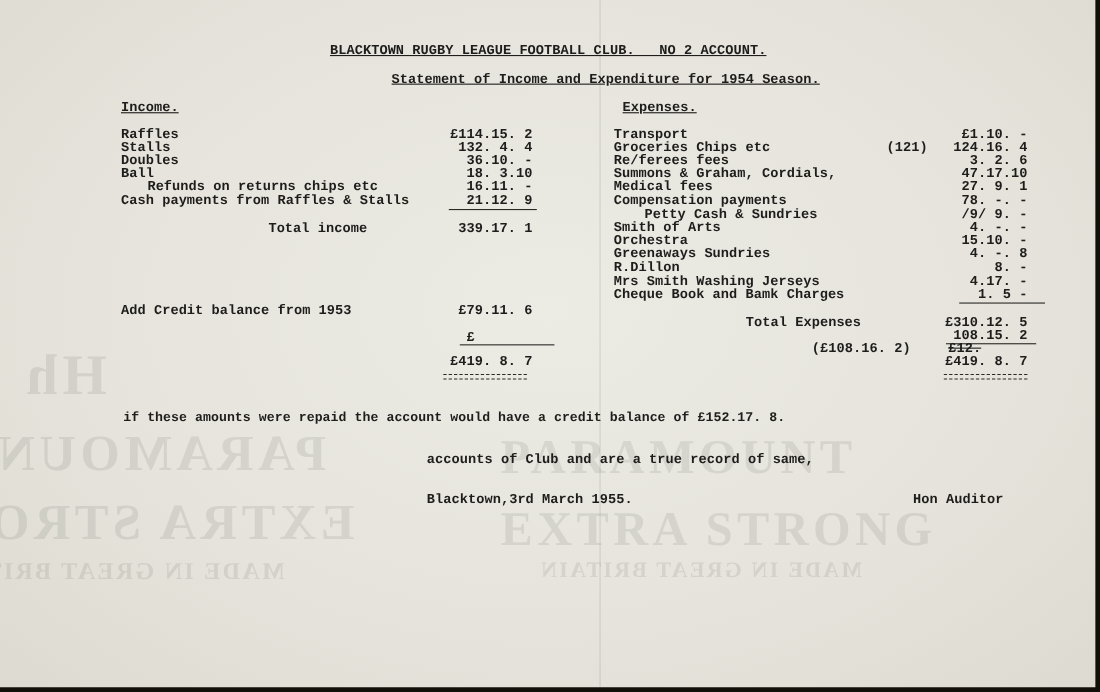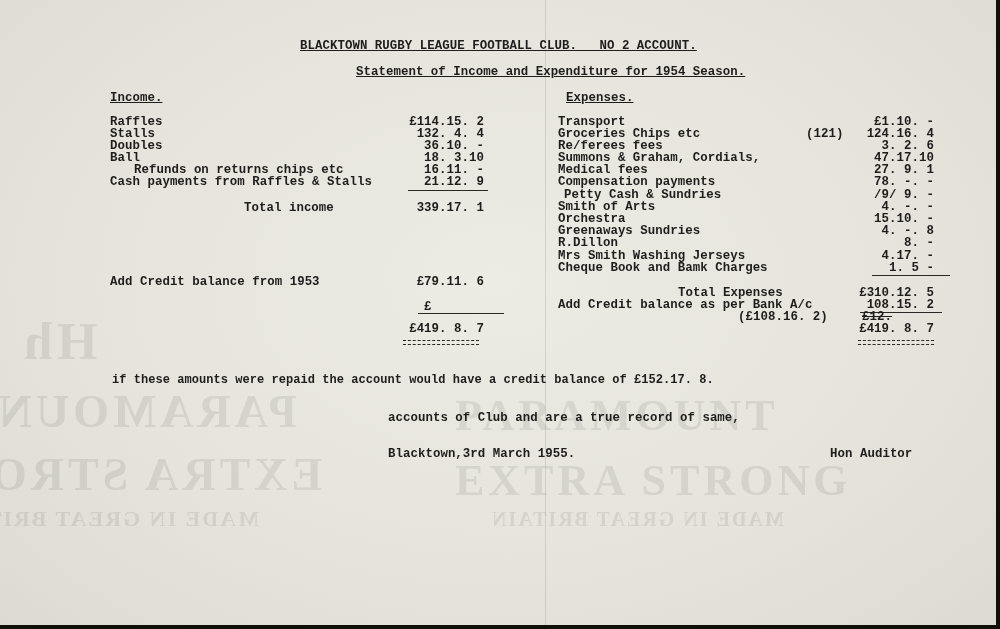--- a/index.html
+++ b/index.html
@@ -84,40 +84,39 @@
     <div class="t" style="left:806px;top:128px;">(121)</div>
     <div class="t num" style="left:826px;width:108px;top:128px;">124.16. 4</div>
     <div class="t" style="left:558px;top:140px;">Re/ferees fees</div>
     <div class="t num" style="left:826px;width:108px;top:140px;">3. 2. 6</div>
     <div class="t" style="left:558px;top:152px;">Summons &amp; Graham, Cordials,</div>
     <div class="t num" style="left:826px;width:108px;top:152px;">47.17.10</div>
     <div class="t" style="left:558px;top:164px;text-align:center;">Medical fees</div>
     <div class="t num" style="left:826px;width:108px;top:164px;">27. 9. 1</div>
     <div class="t" style="left:558px;top:176px;">Compensation payments</div>
     <div class="t num" style="left:826px;width:108px;top:176px;">78. -. -</div>
-    <div class="t" style="left:564px;top:189px;">Petty Cash &amp; Sundries</div>
+    <div class="t" style="left:586px;top:189px;">Petty Cash &amp; Sundries</div>
     <div class="t num" style="left:826px;width:108px;top:189px;">/9/ 9. -</div>
     <div class="t" style="left:558px;top:201px;">Smith of Arts</div>
     <div class="t num" style="left:826px;width:108px;top:201px;">4. -. -</div>
     <div class="t" style="left:558px;top:213px;">Orchestra</div>
     <div class="t num" style="left:826px;width:108px;top:213px;">15.10. -</div>
     <div class="t" style="left:558px;top:225px;">Greenaways Sundries</div>
     <div class="t num" style="left:826px;width:108px;top:225px;">4. -. 8</div>
     <div class="t" style="left:558px;top:237px;">R.Dillon</div>
     <div class="t num" style="left:826px;width:108px;top:237px;">8. -</div>
     <div class="t" style="left:558px;top:250px;">Mrs Smith Washing Jerseys</div>
     <div class="t num" style="left:826px;width:108px;top:250px;">4.17. -</div>
     <div class="t" style="left:558px;top:262px;">Cheque Book and Bamk Charges</div>
     <div class="t num" style="left:826px;width:108px;top:262px;">1. 5 -</div>
   </div>
   <div class="rule" style="left:872px;top:275px;width:78px;"></div>
 
   <div class="t" style="left:678px;top:287px;">Total Expenses</div>
   <div class="t num" style="left:826px;width:108px;top:287px;">£310.12. 5</div>
-  <div class="t" style="left:558px;top:299px;">Add Credit balance as per Bank A/c</div>
   <div class="t num" style="left:826px;width:108px;top:299px;">108.15. 2</div>
   <div class="rule" style="left:860px;top:312px;width:82px;"></div>
   <div class="t" style="left:738px;top:311px;">(£108.16. 2)</div>
   <div class="t" style="left:862px;top:311px;text-decoration:line-through;">£12.</div>
   <div class="t num" style="left:826px;width:108px;top:323px;">£419. 8. 7</div>
   <div class="dashed" style="left:858px;top:340px;width:76px;"></div>
 
   <div class="t" style="left:112px;top:374px;font-size:12px;">if these amounts were repaid the account would have a credit balance of £152.17. 8.</div>
 
   <div class="t" style="left:388px;top:412px;">accounts of Club and are a true record of same,</div>

